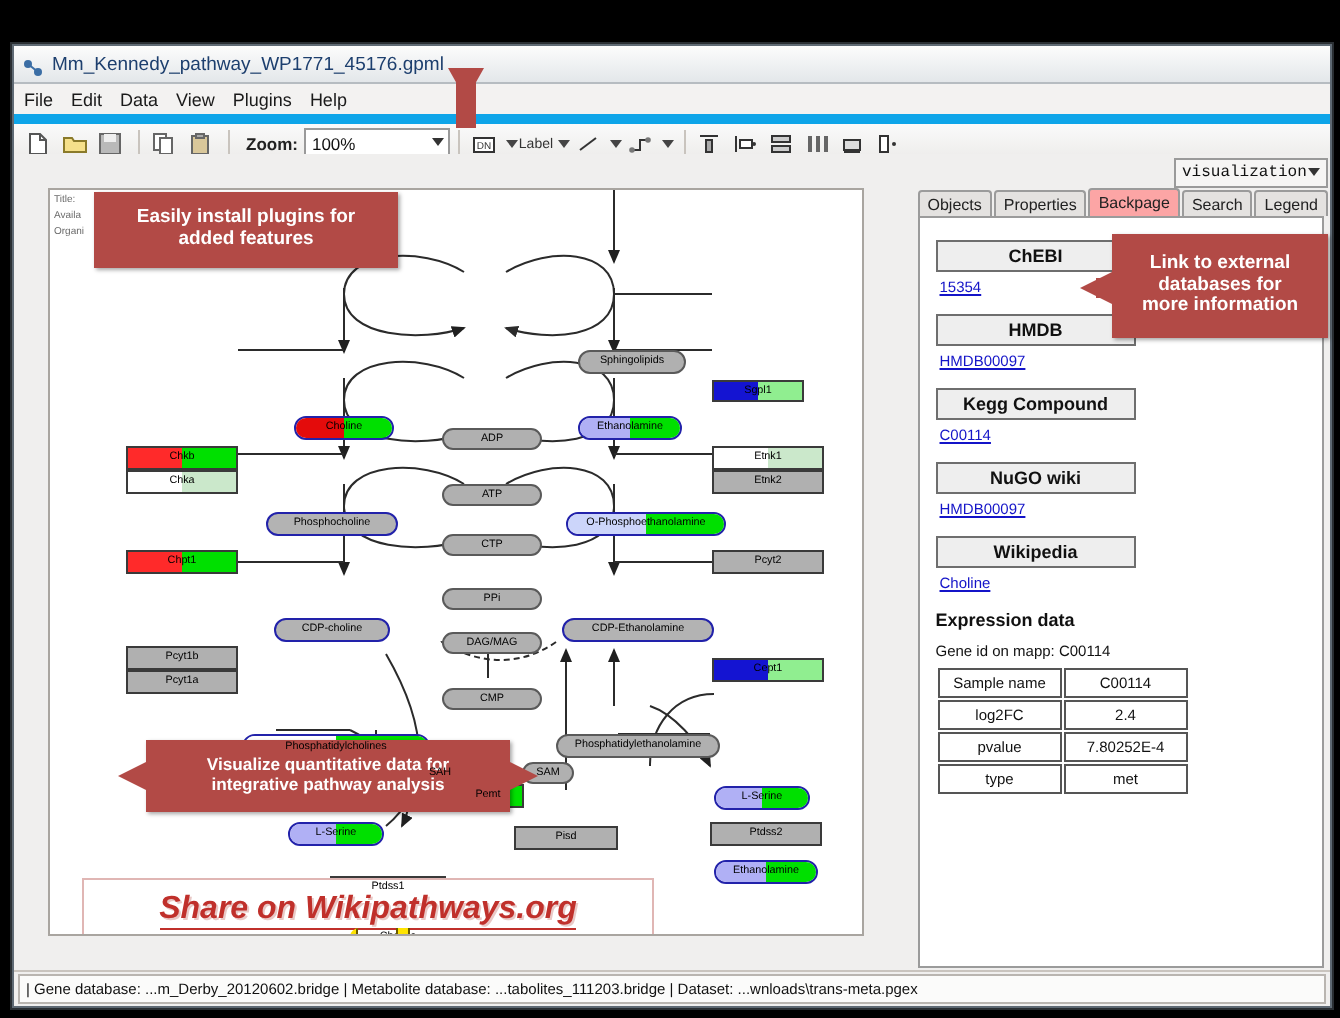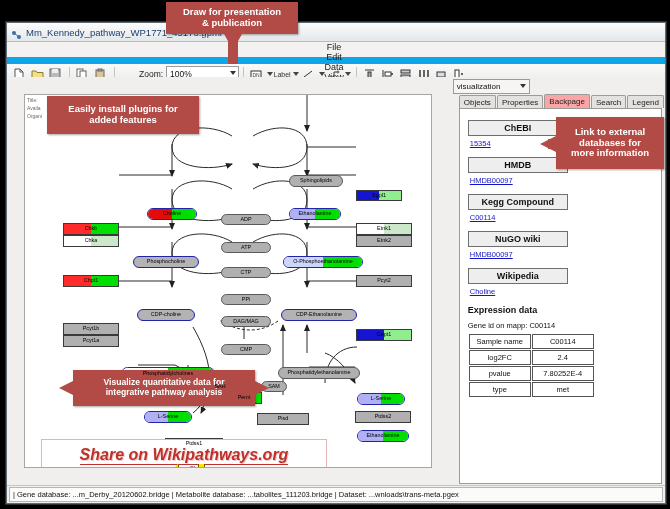--- a/index.html
+++ b/index.html
@@ -7,42 +7,42 @@
   #root{position:relative;width:670px;height:509px;background:#000;}
 
   
   .window{position:absolute;left:6px;top:22px;width:658px;height:480px;background:#f0efee;
           border:1px solid #5f6a74;box-shadow:0 0 0 1px #2a2f33;}
   .titlebar{height:18px;background:linear-gradient(#fcfcfc,#e3e7ea);border-bottom:1px solid #b6bcc1;
             display:flex;align-items:center;padding:0 4px;}
   .titlebar .tbicon{width:11px;height:11px;margin-right:4px;position:relative;}
   .titlebar .tbtext{font-size:9.5px;color:#1d3f6e;white-space:nowrap;}
 
-  .menubar{height:15px;background:#f3f2f1;border-bottom:7px solid #0ea5e9;display:flex;align-items:center;padding-left:5px;flex-direction:column;}
+  .menubar{height:15px;background:#f3f2f1;border-bottom:5px solid #0ea5e9;display:flex;align-items:center;padding-left:5px;}
   .menubar span{font-size:9px;color:#1a1a1a;margin-right:9px;cursor:default;}
 
   .toolbar{height:20px;background:linear-gradient(#fafafa,#ebeae8);border-bottom:1px solid #cfcac4;
            display:flex;align-items:center;padding-left:4px;gap:0px;}
   .tb-btn{width:16px;height:16px;margin-right:2px;display:flex;align-items:center;justify-content:center;}
   .tb-sep{width:1px;height:14px;background:#c9c4be;margin:0 4px;}
-  .zoomlabel{font-size:8.5px;color:#222;margin:0 3px 0 20px;}
+  .zoomlabel{font-size:8.5px;color:#222;margin:0 3px 0 4px;font-weight:bold;}
   .zoomcombo{width:68px;height:14px;background:#fff;border:1px solid #9a9a9a;font-size:8.5px;
              display:flex;align-items:center;padding-left:3px;color:#111;position:relative;}
   .zoomcombo .arr{position:absolute;right:2px;top:4px;border-left:3px solid transparent;border-right:3px solid transparent;border-top:4px solid #333;}
   .minicombo{width:8px;height:14px;display:flex;align-items:center;justify-content:center;}
   .minicombo .arr{border-left:3px solid transparent;border-right:3px solid transparent;border-top:4px solid #444;}
   .tb-txt{font-size:7px;color:#333;}
 
   
   .body{position:absolute;left:0;top:54px;right:0;bottom:18px;display:flex;background:#f0efee;}
   .canvaswrap{position:relative;width:424px;background:#fff;border:1px solid #a9a5a0;margin:17px;overflow:hidden;}
   .canvas{position:absolute;inset:0;background:#fff;}
 
   .rightpane{position:relative;flex:1;margin:1px 1px 1px 2px;background:#f0efee;display:flex;flex-direction:column;}
-  .vizrow{height:16px;display:flex;align-items:center;justify-content:flex-start;padding-left:2px;}
+  .vizrow{height:16px;display:flex;align-items:center;justify-content:flex-end;padding-left:2px;font-family:Liberation Mono, monospace;}
   .vizcombo{width:72px;height:13px;background:#f6f5f4;border:1px solid #9a9a9a;font-size:8px;color:#111;
             display:flex;align-items:center;padding-left:3px;position:relative;}
   .vizcombo .arr{position:absolute;right:3px;top:4px;border-left:3px solid transparent;border-right:3px solid transparent;border-top:4px solid #333;}
 
   .tabs{display:flex;align-items:flex-end;height:14px;padding-left:8px;gap:1px;}
   .tab{font-size:8px;padding:2px 4px 1px;border:1px solid #9b9b9b;border-bottom:none;background:#e4e2e0;color:#222;
        border-radius:2px 2px 0 0;line-height:9px;}
   .tab.active{background:#fca5a5;font-weight:normal;padding-bottom:2px;}
 
   .backpanel{flex:1;background:#fff;border:1px solid #9b9b9b;margin-left:8px;margin-right:2px;overflow:hidden;
@@ -524,24 +524,20 @@
             </table>
         </div>
       </div>
     </div>
 
     <div class="statusbar">
       <div class="statusinner">| Gene database: ...m_Derby_20120602.bridge | Metabolite database: ...tabolites_111203.bridge | Dataset: ...wnloads\trans-meta.pgex</div>
     </div>
   </div>
 
-  <div class="callout" style="left:166px;top:2px;width:132px;height:32px;font-size:9.5px;flex-direction:column;">
-    <span>Draw for presentation</span>
-    <span>&amp; publication</span>
-  </div>
   <div class="co-arrow" style="left:224px;top:34px;border-left:9px solid transparent;border-right:9px solid transparent;border-top:16px solid #b24a46;"></div>
   <div class="co-arrow" style="left:228px;top:34px;width:10px;height:30px;background:#b24a46;border:none;"></div>
 
   <div class="callout" style="left:556px;top:117px;width:108px;height:52px;font-size:9.5px;flex-direction:column;">
     <span>Link  to external</span>
     <span>databases  for</span>
     <span>more information</span>
   </div>
   <div class="co-arrow" style="left:540px;top:136px;border-top:8px solid transparent;border-bottom:8px solid transparent;border-right:16px solid #b24a46;"></div>
   <div class="co-arrow" style="left:548px;top:139px;width:12px;height:10px;background:#b24a46;"></div>

